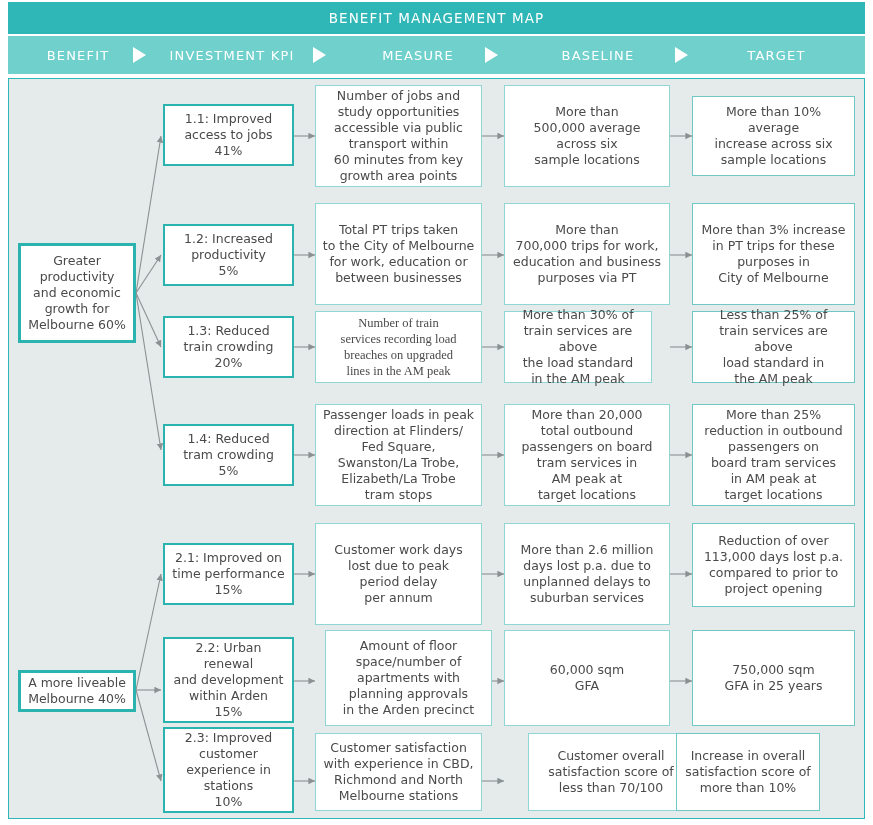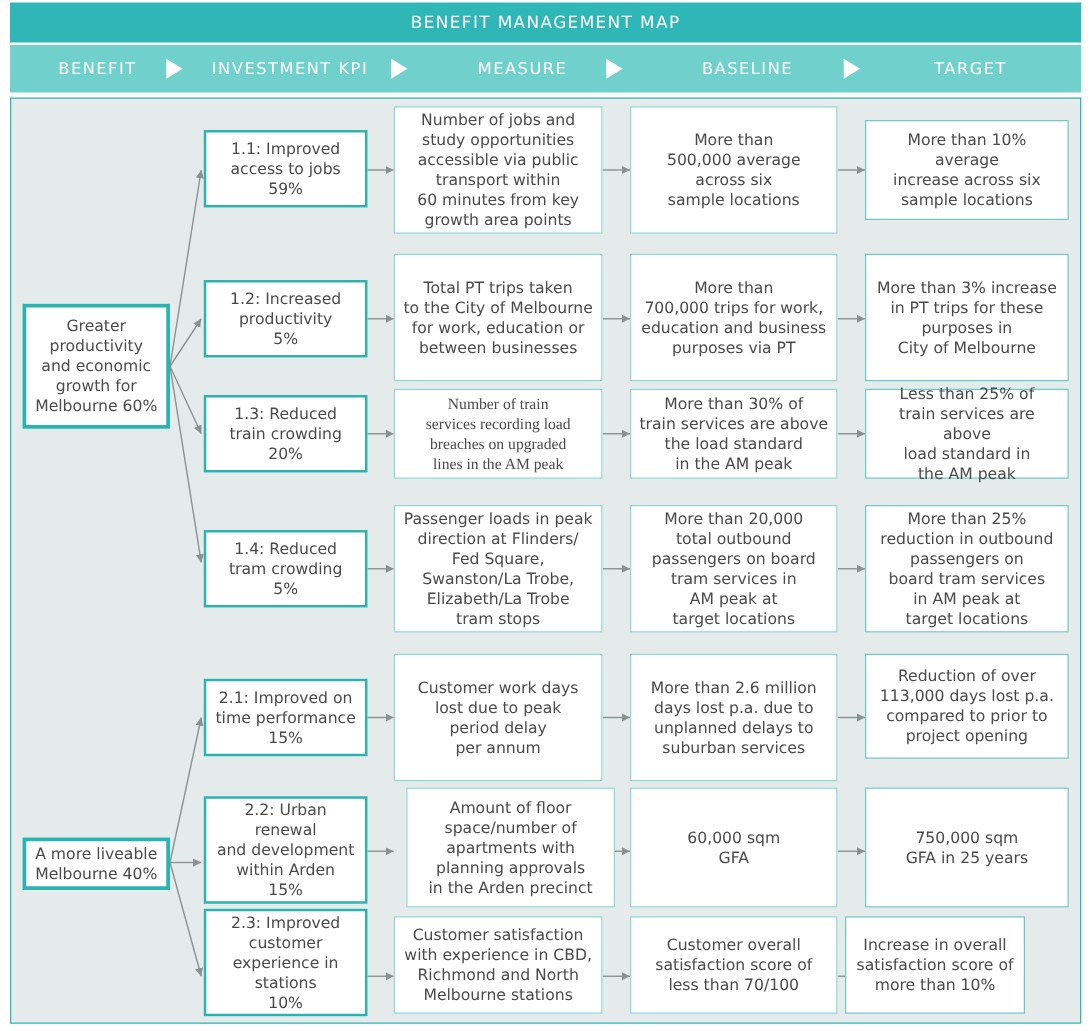--- a/index.html
+++ b/index.html
@@ -163,21 +163,21 @@
     <span class="inner">Greater
 productivity
 and economic
 growth for
 Melbourne 60%</span>
   </div>
 
   <div class="box kpi" style="left:163px;top:104px;width:131px;height:62px;">
     <span class="inner">1.1: Improved
 access to jobs
-59%</span>
+41%</span>
   </div>
   <div class="box measure" style="left:315px;top:85px;width:167px;height:102px;">
     <span class="inner">Number of jobs and
 study opportunities
 accessible via public
 transport within
 60 minutes from key
 growth area points</span>
   </div>
   <div class="box baseline" style="left:504px;top:85px;width:166px;height:102px;">
@@ -220,21 +220,21 @@
     <span class="inner">1.3: Reduced
 train crowding
 20%</span>
   </div>
   <div class="box measure" style="left:315px;top:311px;width:167px;height:72px;font-family:Liberation Serif, serif;">
     <span class="inner">Number of train
 services recording load
 breaches on upgraded
 lines in the AM peak</span>
   </div>
-  <div class="box baseline" style="left:504px;top:311px;width:166px;height:72px;">
+  <div class="box baseline" style="left:504px;top:311px;width:148px;height:72px;">
     <span class="inner">More than 30% of
 train services are above
 the load standard
 in the AM peak</span>
   </div>
   <div class="box target" style="left:692px;top:311px;width:163px;height:72px;">
     <span class="inner">Less than 25% of
 train services are above
 load standard in
 the AM peak</span>
@@ -328,21 +328,21 @@
 experience in
 stations
 10%</span>
   </div>
   <div class="box measure" style="left:315px;top:733px;width:167px;height:78px;">
     <span class="inner">Customer satisfaction
 with experience in CBD,
 Richmond and North
 Melbourne stations</span>
   </div>
-  <div class="box baseline" style="left:504px;top:733px;width:166px;height:78px;">
+  <div class="box baseline" style="left:528px;top:733px;width:166px;height:78px;">
     <span class="inner">Customer overall
 satisfaction score of
 less than 70/100</span>
   </div>
   <div class="box target" style="left:676px;top:733px;width:144px;height:78px;">
     <span class="inner">Increase in overall
 satisfaction score of
 more than 10%</span>
   </div>
 

